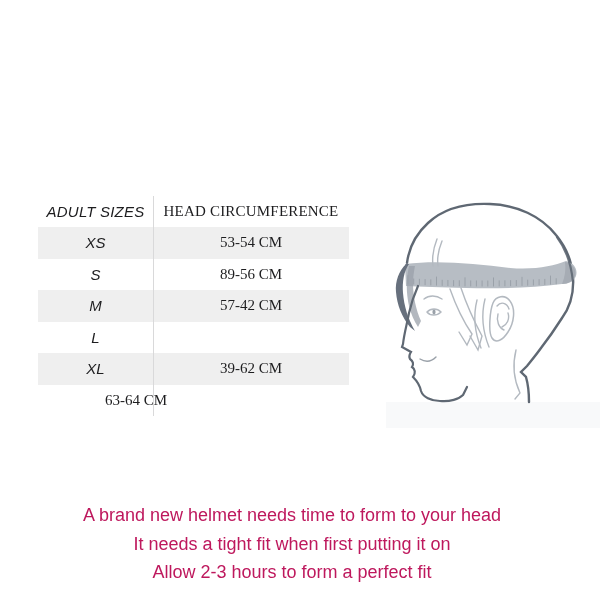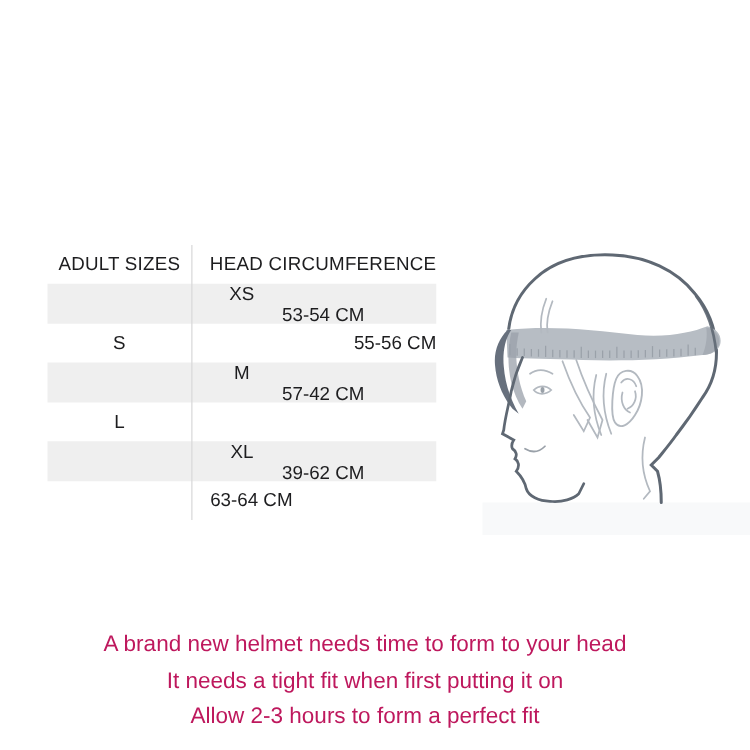--- a/index.html
+++ b/index.html
@@ -20,24 +20,24 @@
   }
   .size-table{
     position:absolute;left:38px;top:196px;width:311px;
   }
   .size-table::after{
     content:'';position:absolute;left:115px;top:0;bottom:0;width:1px;
     background:var(--divider);
   }
   .trow{display:flex;height:31.5px;align-items:center;}
   .thead{height:31px;font-size:14px;letter-spacing:.2px;}
-  .trow .c1{width:115px;text-align:center;}
-  .trow .c2{width:196px;text-align:right;}
+  .trow .c1{width:115px;text-align:center;font-style:italic;}
+  .trow .c2{width:196px;text-align:center;font-family:Liberation Serif, serif;}
   .trow{font-size:15px;}
-  .stripe{background:var(--stripe);flex-direction:column;}
+  .stripe{background:var(--stripe);}
   .illustration{
     position:absolute;left:385px;top:195px;width:215px;height:245px;
   }
   .footer{
     position:absolute;left:0;top:501px;width:584px;
     text-align:center;font-size:18px;line-height:28.5px;color:#be185d;
   }
 </style>
 </head>
 <body>
@@ -46,21 +46,21 @@
   <div class="trow thead">
     <div class="c1">ADULT SIZES</div>
     <div class="c2">HEAD CIRCUMFERENCE</div>
   </div>
   <div class="trow stripe">
     <div class="c1">XS</div>
     <div class="c2">53-54 CM</div>
   </div>
   <div class="trow">
     <div class="c1">S</div>
-    <div class="c2">55-56 CM</div>
+    <div class="c2">89-56 CM</div>
   </div>
   <div class="trow stripe">
     <div class="c1">M</div>
     <div class="c2">57-42 CM</div>
   </div>
   <div class="trow">
     <div class="c1">L</div>
   </div>
   <div class="trow stripe">
     <div class="c1">XL</div>

